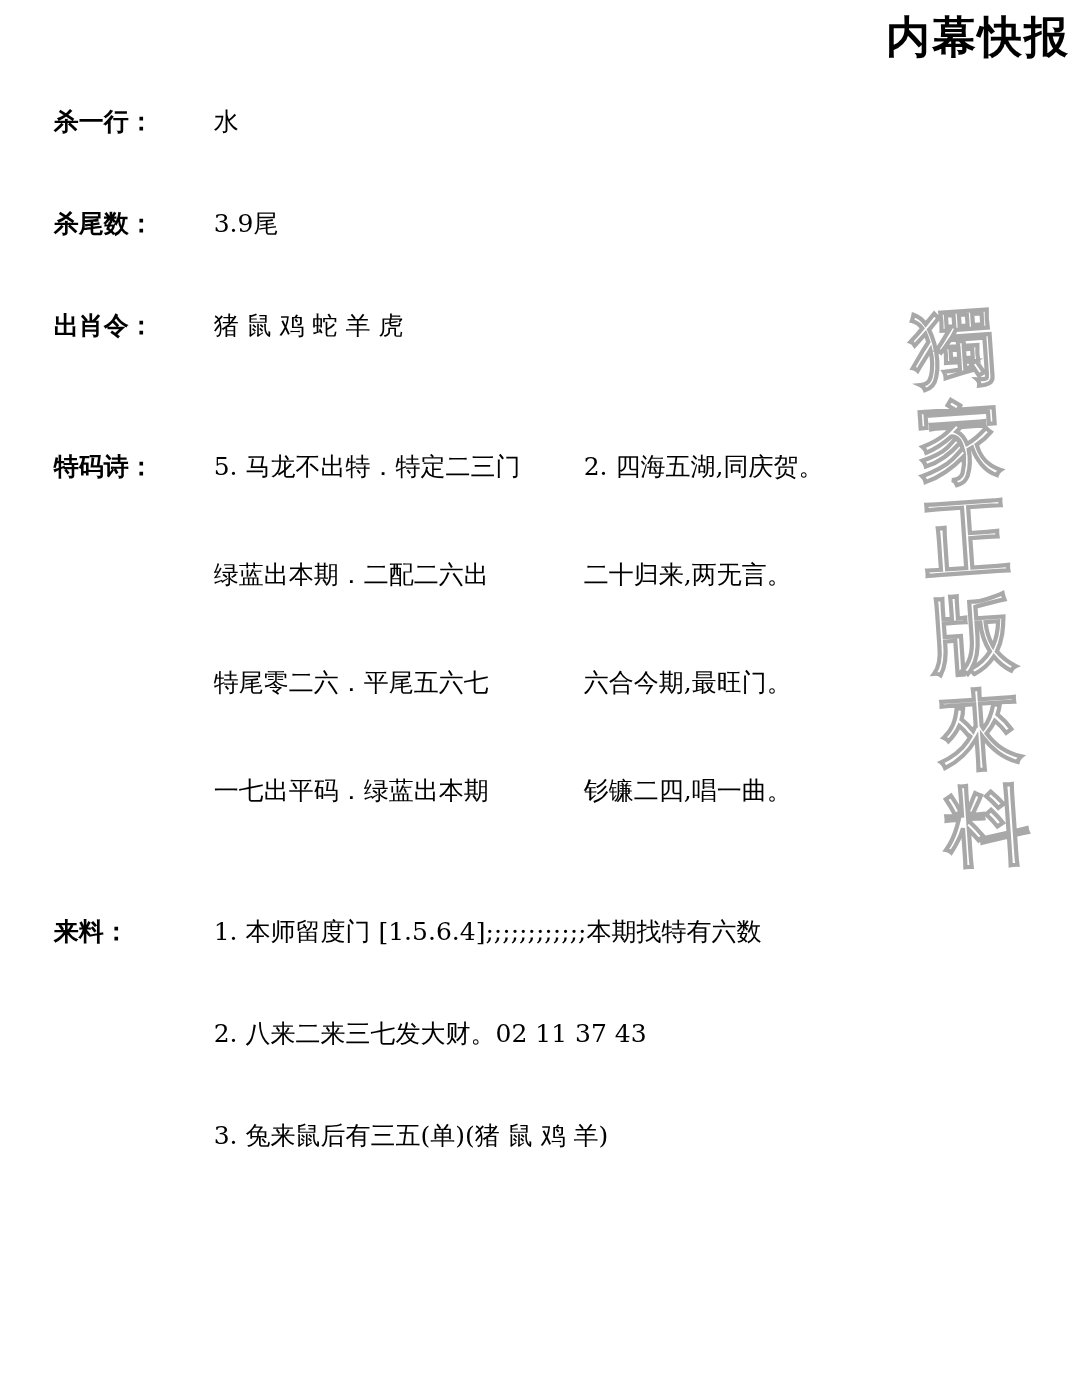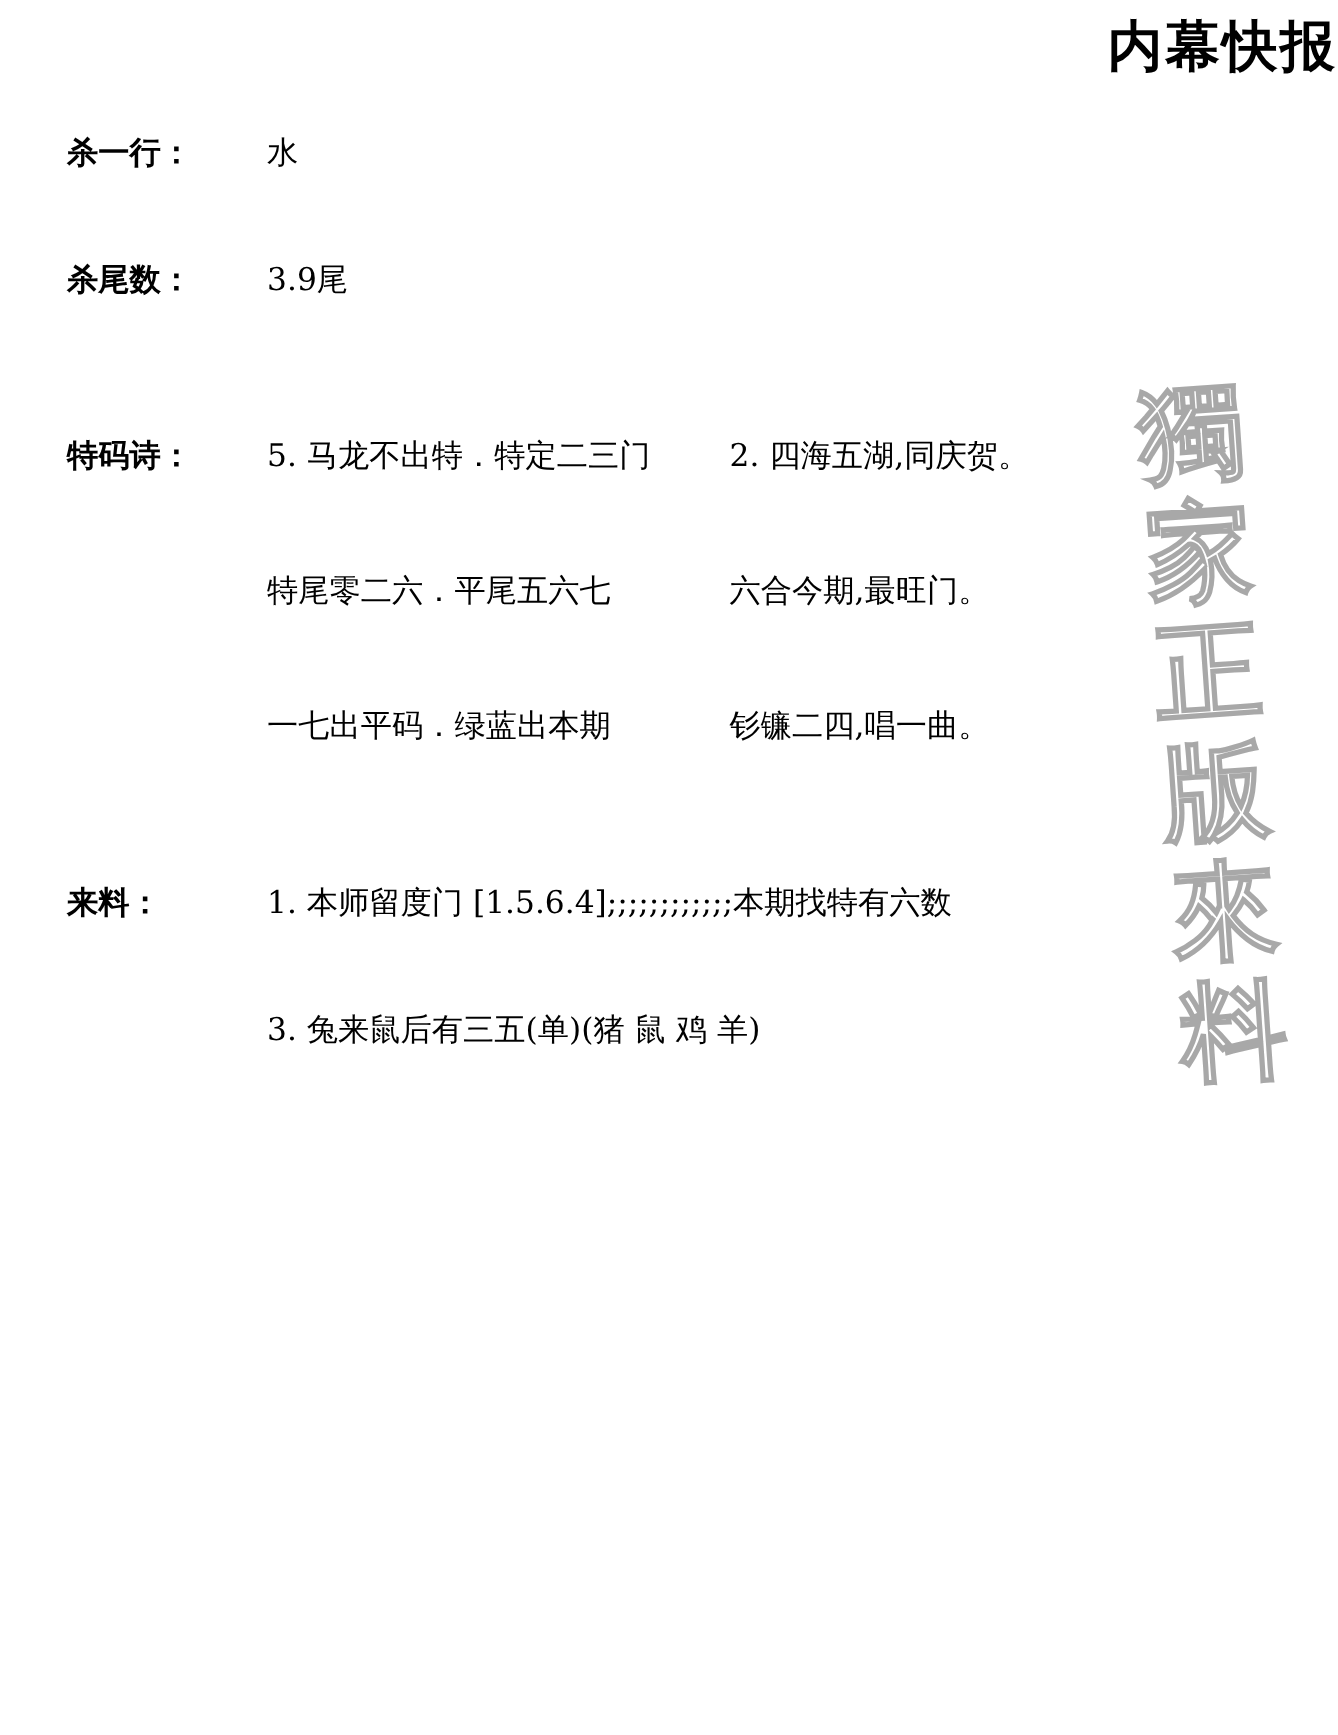--- a/index.html
+++ b/index.html
@@ -71,42 +71,51 @@
 
   <div class="title">内幕快报</div>
 
   <div>
     <div class="line">
       <span class="w160">杀一行：</span><span>水</span>
     </div>
     <div class="line">
       <span class="w160">杀尾数：</span><span>3.9尾</span>
     </div>
+    <div class="line">
+      <span class="w160">出肖令：</span><span>猪 鼠 鸡 蛇 羊 虎</span>
+    </div>
   </div>
 
   <div class="blank8"></div>
   <div class="blank8"></div>
 
   <div>
     <div class="poem-row">
       <span class="w160">特码诗：</span><span style="display:inline-block;width:370px">5. 马龙不出特．特定二三门</span><span>2. 四海五湖,同庆贺。</span>
+    </div>
+    <div class="poem-row">
+      <span class="w160"></span><span style="display:inline-block;width:370px">绿蓝出本期．二配二六出</span><span>二十归来,两无言。</span>
     </div>
     <div class="poem-row">
       <span class="w160"></span><span style="display:inline-block;width:370px">特尾零二六．平尾五六七</span><span>六合今期,最旺门。</span>
     </div>
     <div class="poem-row">
       <span class="w160"></span><span style="display:inline-block;width:370px">一七出平码．绿蓝出本期</span><span>钐镰二四,唱一曲。</span>
     </div>
   </div>
 
   <div class="blank8"></div>
   <div class="blank8"></div>
 
   <div>
     <div class="line">
       <span class="w160">来料：</span><span>1. 本师留度门 [1.5.6.4];;;;;;;;;;;;本期找特有六数</span>
     </div>
     <div class="line">
+      <span class="w160"></span><span>2. 八来二来三七发大财。02 11 37 43</span>
+    </div>
+    <div class="line">
       <span class="w160"></span><span>3. 兔来鼠后有三五(单)(猪 鼠 鸡 羊)</span>
     </div>
   </div>
 
 </div>
 
 </body></html>

